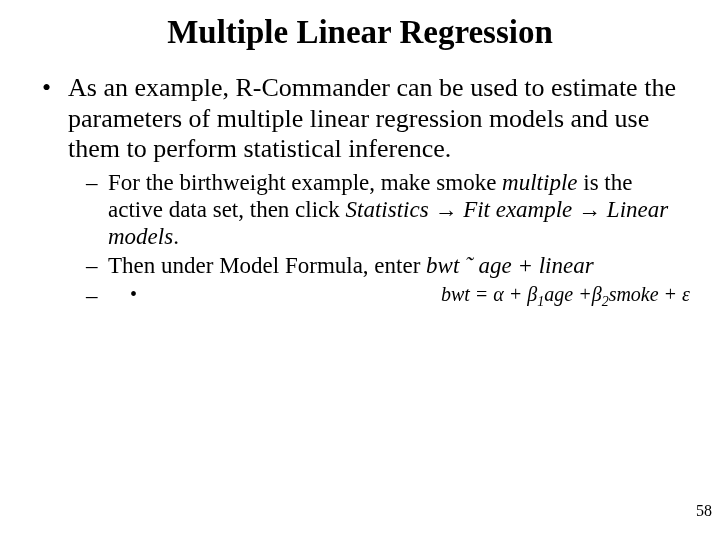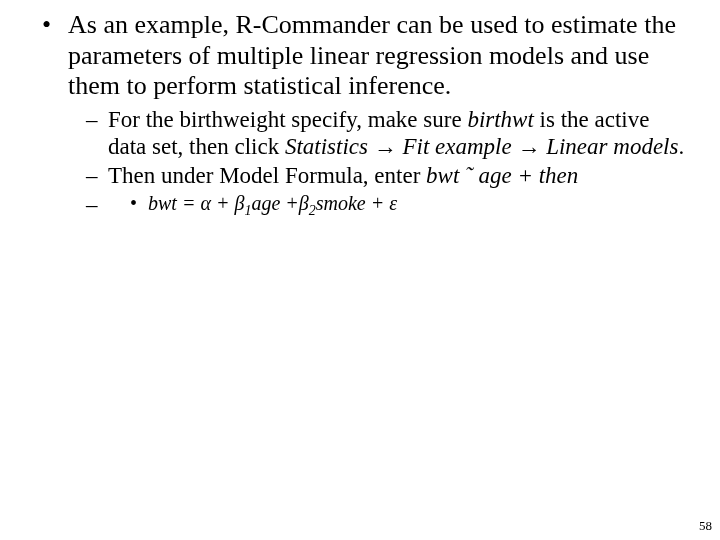--- a/index.html
+++ b/index.html
@@ -62,20 +62,21 @@
     position: absolute;
     left: 0;
     top: 0;
   }
   ul.level3 {
     list-style: none;
     padding: 0;
     margin: 2px 0 0 22px;
     font-size: 20px;
     line-height: 1.2;
+    text-align: right;
   }
   ul.level3 > li {
     position: relative;
     padding-left: 18px;
   }
   ul.level3 > li::before {
     content: "•";
     position: absolute;
     left: 0;
     top: 0;
@@ -85,40 +86,41 @@
     font-size: 0.7em;
     vertical-align: sub;
     font-style: italic;
   }
   .arrow {
     font-family: Arial, sans-serif;
   }
   .pagenum {
     position: absolute;
     right: 8px;
-    bottom: 6px;
-    font-size: 13px;
+    bottom: 20px;
+    font-size: 16px;
   }
 </style>
 </head>
 <body>
 
 <div class="slide">
 
+  <div class="title">Multiple Linear Regression</div>
 
   <ul class="level1">
     <li>
       <span>As an example, R-Commander can be used to estimate the parameters of multiple linear regression models and use them to perform statistical inference.</span>
 
       <ul class="level2">
         <li>
-          <span>For the birthweight specify, make sure </span><span class="italic">birthwt</span><span> is the active data set, then click </span><span class="italic">Statistics</span><span> </span><span class="arrow">→</span><span> </span><span class="italic">Fit example</span><span> </span><span class="arrow">→</span><span> </span><span class="italic">Linear models</span><span>.</span>
+          <span>For the birthweight example, make smoke </span><span class="italic">multiple</span><span> is the active data set, then click </span><span class="italic">Statistics</span><span> </span><span class="arrow">→</span><span> </span><span class="italic">Fit example</span><span> </span><span class="arrow">→</span><span> </span><span class="italic">Linear models</span><span>.</span>
         </li>
         <li>
-          <span>Then under Model Formula, enter </span><span class="italic">bwt ˜ age + then</span>
+          <span>Then under Model Formula, enter </span><span class="italic">bwt ˜ age + linear</span>
         </li>
         <li>
 
           <ul class="level3">
             <li>
               <span class="italic">bwt = </span><span class="italic">α</span><span class="italic"> + </span><span class="italic">β</span><span class="sub">1</span><span class="italic">age +</span><span class="italic">β</span><span class="sub">2</span><span class="italic">smoke + </span><span class="italic">ε</span>
             </li>
           </ul>
         </li>
       </ul>

